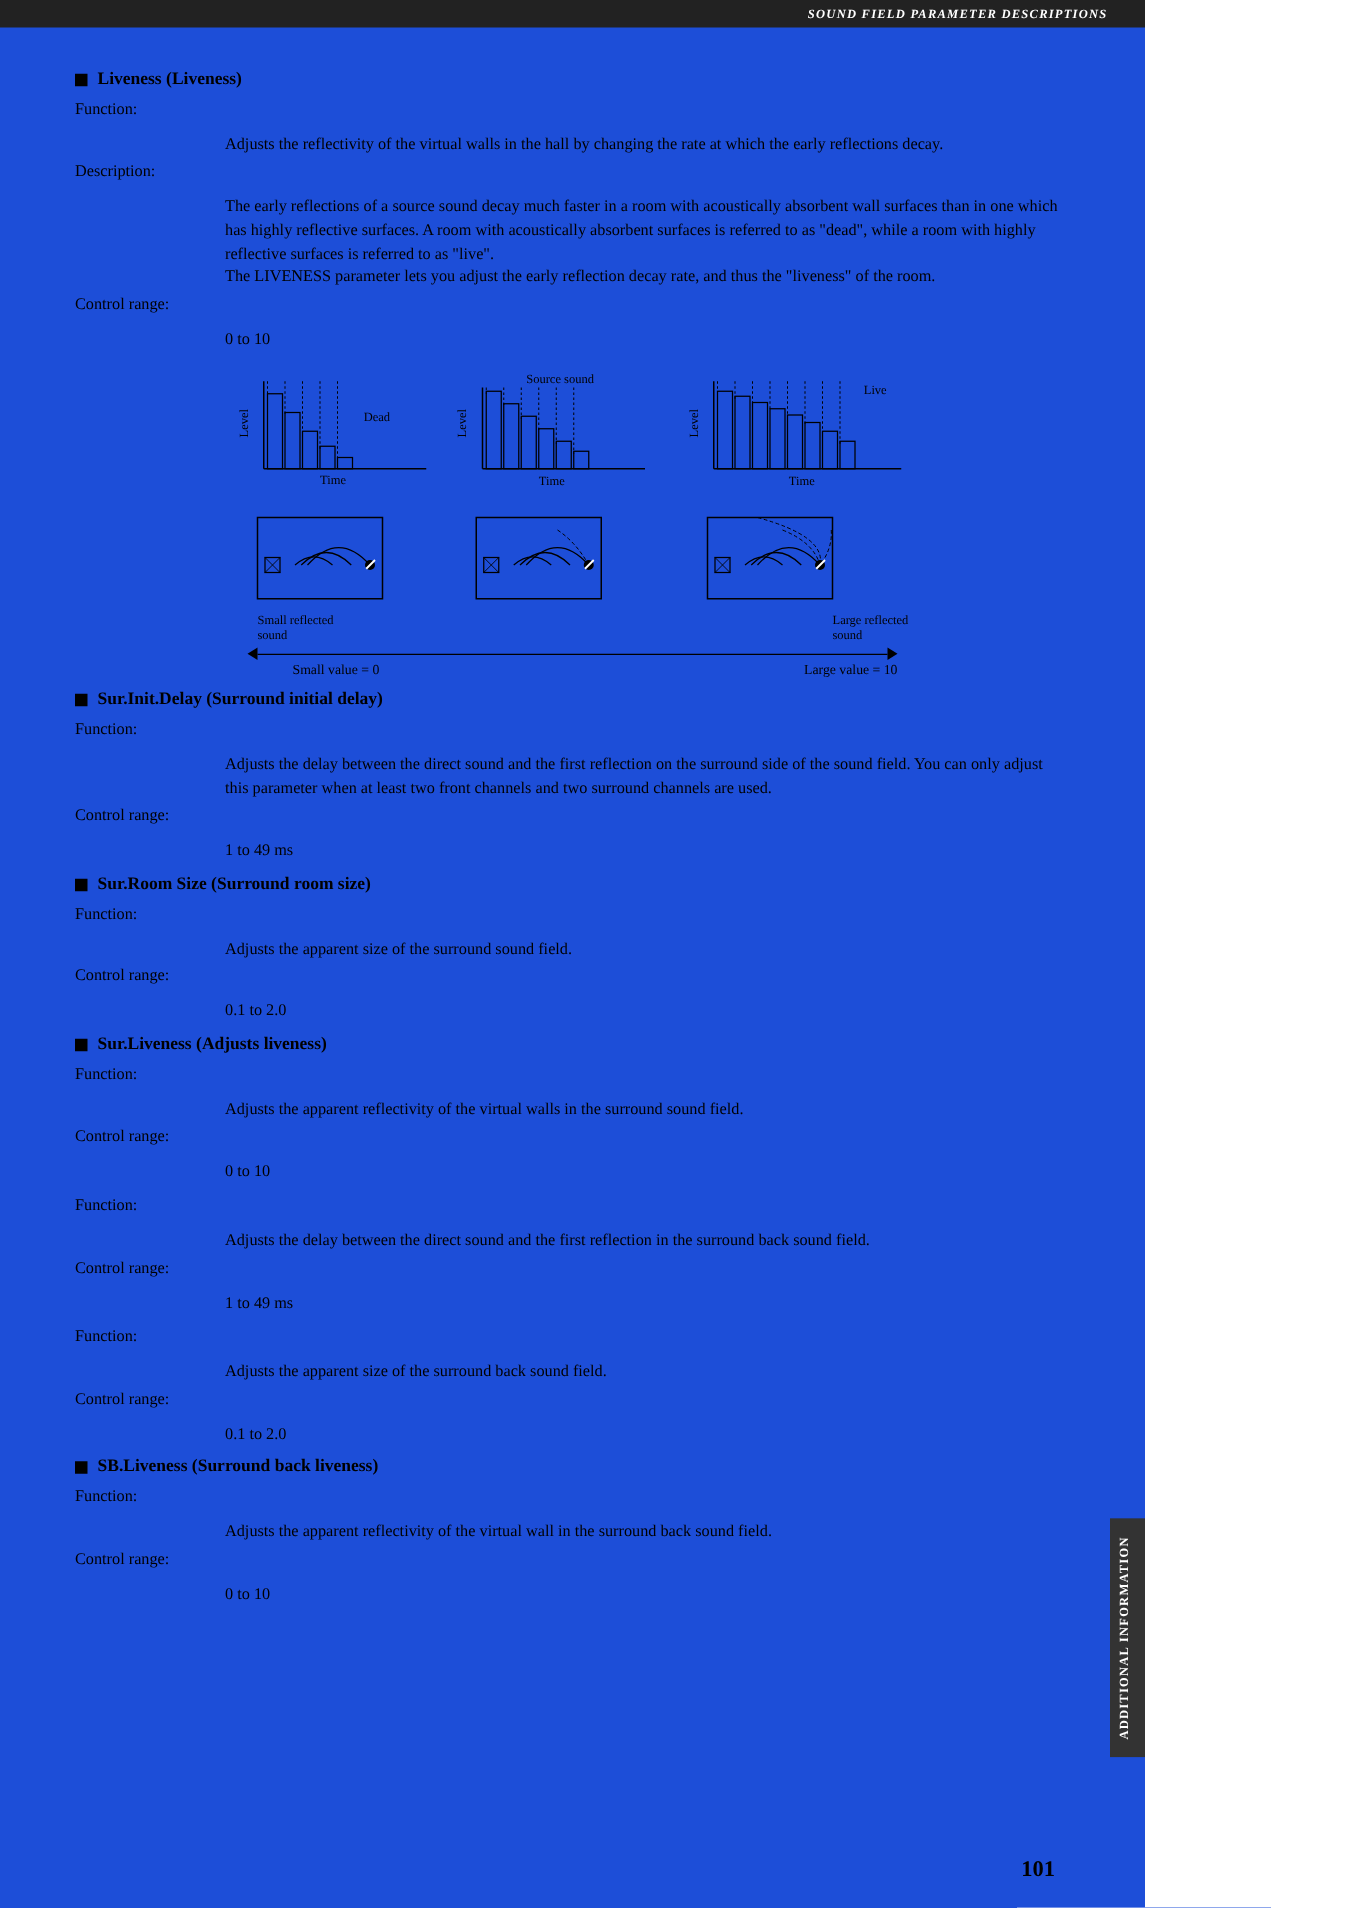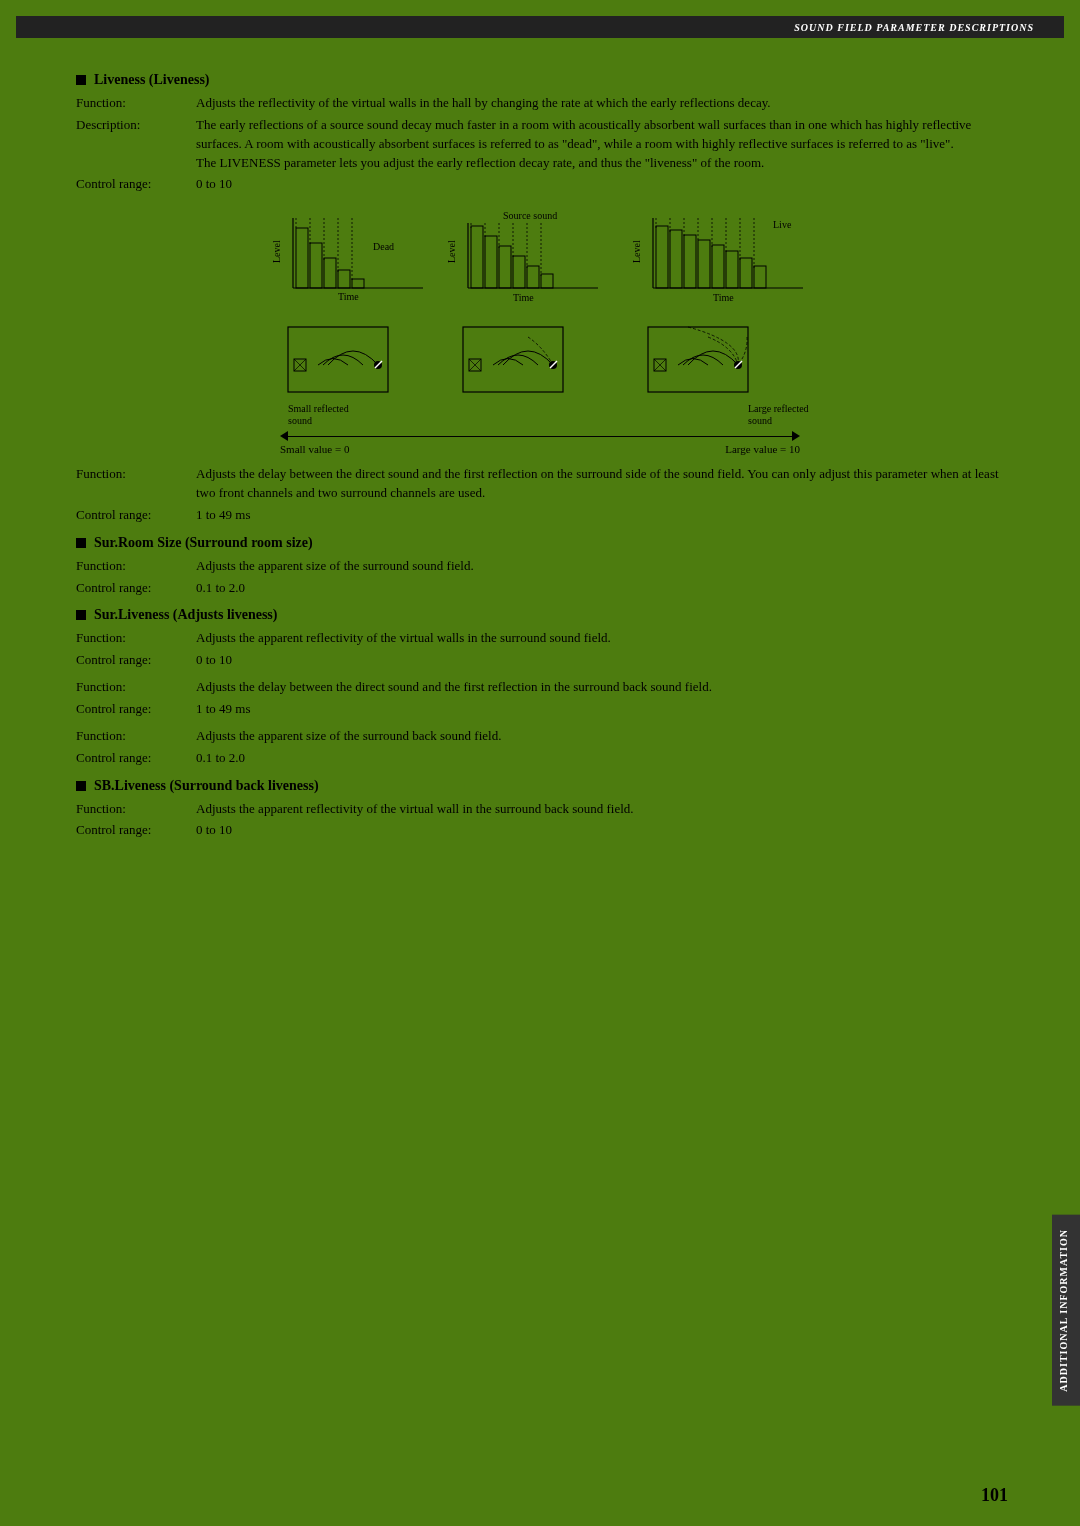--- a/index.html
+++ b/index.html
@@ -7,25 +7,25 @@
       font-family: Times New Roman, Times, serif;
       font-size: 13px;
       background: #fff;
       color: #000;
       width: 1080px;
       min-height: 1526px;
       position: relative;
     }
 
     .page-container {
-      width: 1080px;
+      width: 916px;
       min-height: 1526px;
-      background: #4d7c0f;
+      background: #1d4ed8;
       position: relative;
-      padding: 16px;
+      padding: 0;
     }
 
     
     .header-bar {
       background: #222;
       height: 22px;
       width: 100%;
       display: flex;
       align-items: center;
       justify-content: flex-end;
@@ -73,20 +73,21 @@
       line-height: 1.45;
     }
     .def-label {
       min-width: 120px;
       font-size: 13px;
       flex-shrink: 0;
     }
     .def-value {
       font-size: 13px;
       flex: 1;
+      margin-top: 28px;
     }
 
     
     .diagram-area {
       display: flex;
       flex-direction: column;
       align-items: center;
       margin: 14px 0 10px 0;
     }
 
@@ -309,25 +310,29 @@
         </svg>
       </div>
 
       <div style="display:flex; align-items:center; width:520px; margin-top:4px;">
         <div style="border-right:8px solid #000; border-top:5px solid transparent; border-bottom:5px solid transparent;"></div>
         <div style="height:1px; background:#000; flex:1;"></div>
         <div style="border-left:8px solid #000; border-top:5px solid transparent; border-bottom:5px solid transparent;"></div>
       </div>
 
       <div style="display:flex; justify-content:space-between; width:520px; margin-top:2px;">
-        <span style="font-size:11px;">Small value = 0</span>
+        <span style="font-size:11px;margin-left:36px;">Small value = 0</span>
         <span style="font-size:11px;">Large value = 10</span>
       </div>
     </div>
 
+    <div class="section-heading">
+      <span class="bullet-square"></span>
+      <span>Sur.Init.Delay (Surround initial delay)</span>
+    </div>
     <div class="def-table">
       <div class="def-row">
         <span class="def-label">Function:</span>
         <span class="def-value">Adjusts the delay between the direct sound and the first reflection on the surround side of the sound field. You can only adjust this parameter when at least two front channels and two surround channels are used.</span>
       </div>
       <div class="def-row">
         <span class="def-label">Control range:</span>
         <span class="def-value">1 to 49 ms</span>
       </div>
     </div>

